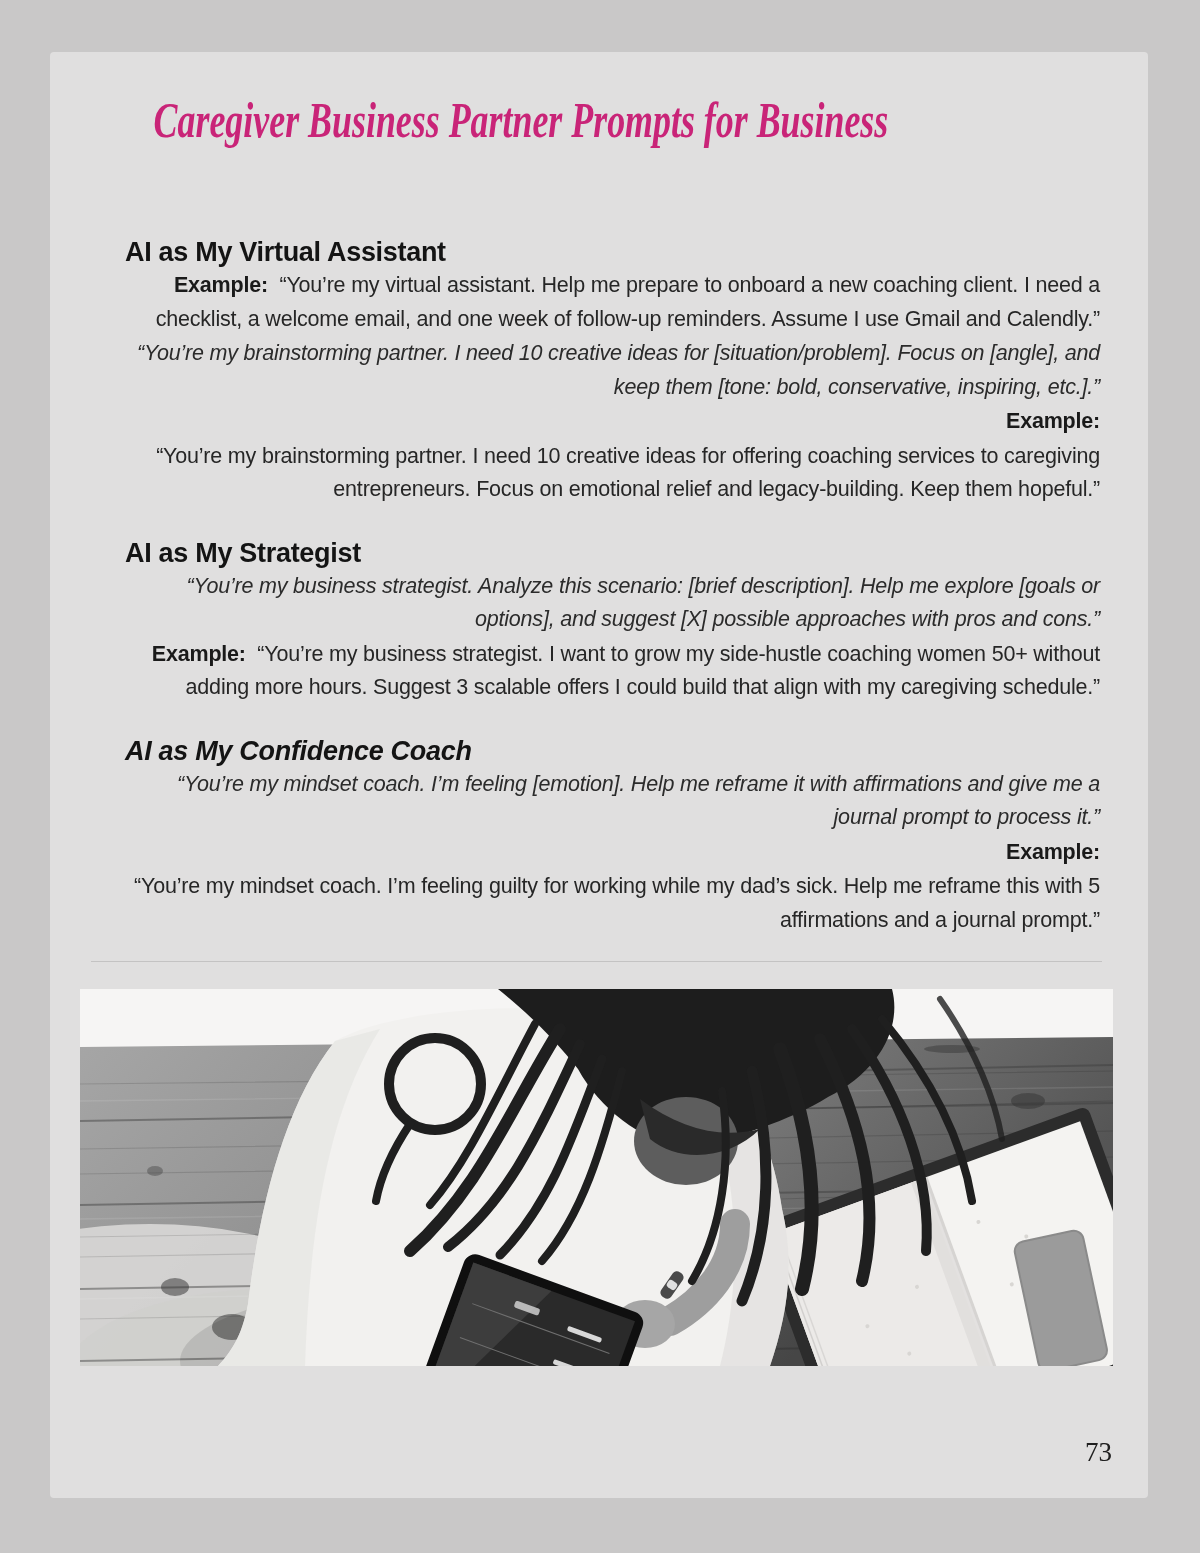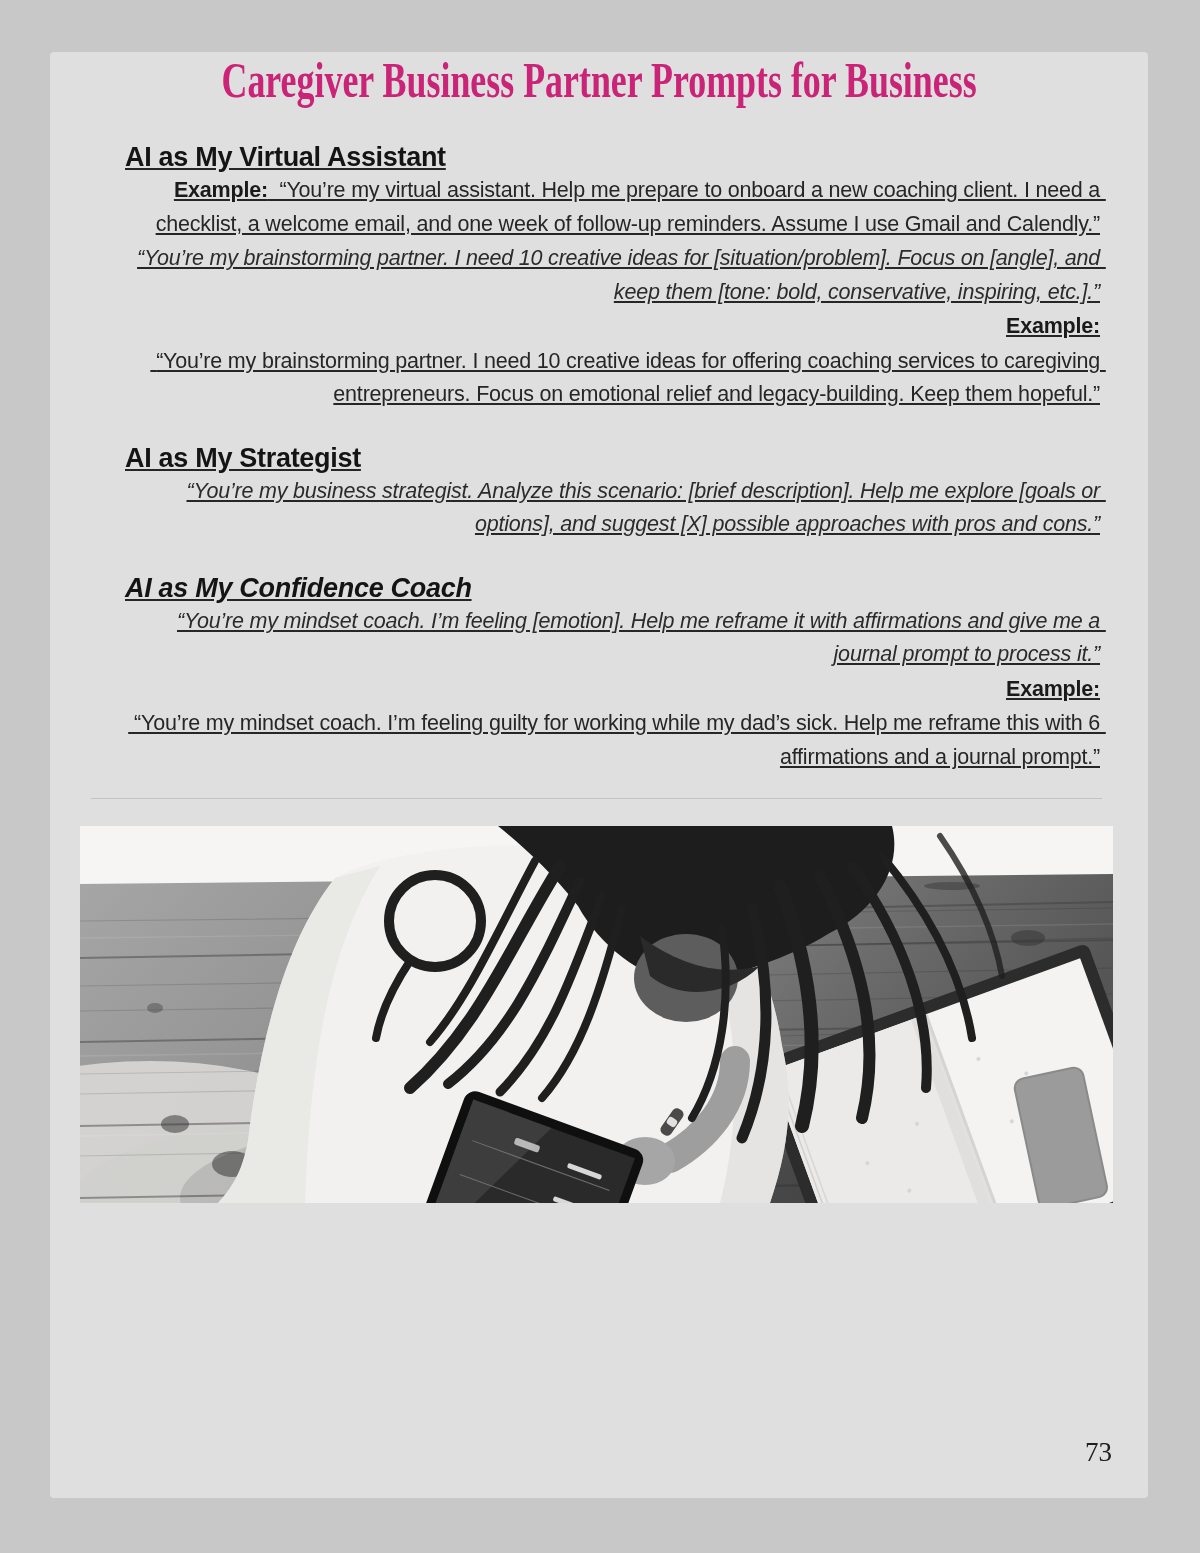--- a/index.html
+++ b/index.html
@@ -10,32 +10,32 @@
     overflow:hidden;
     position:relative;
   }
   .page-card{
     position:absolute;left:50px;top:52px;
     width:1098px;height:1446px;
     background:#e0dfdf;
     border-radius:4px;
     overflow:hidden;
   }
-  .title-row{width:100%;text-align:center;height:56px;}
+  .title-row{width:100%;text-align:left;margin-top:40px;height:56px;font-style:italic;}
   .page-title{
     display:inline-block;
     font-family:"Liberation Serif",serif;
     font-weight:bold;
     font-size:46px;
     color:#c92478;
     transform:scale(0.78,1.08);
     transform-origin:center top;
     white-space:nowrap;
   }
-  .text-col{margin:33px 48px 0 75px;width:975px;color:#262626;text-decoration:underline;}
+  .text-col{margin:88px 48px 0 75px;width:975px;color:#262626;}
   .sec h2{
     font-size:27px;line-height:32px;margin:30px 0 0 0;
     font-weight:bold;color:#141414;letter-spacing:-0.3px;
   }
   .sec:first-child h2{margin-top:0;}
   .sec h2.h-italic{font-style:italic;}
   .sec p{
     margin:1px 0 0 0;
     font-size:21.5px;line-height:33.5px;letter-spacing:-0.2px;
     white-space:pre-wrap;
@@ -76,27 +76,28 @@
 
     <div class="sec">
       <p class="it">“You’re my brainstorming partner. I need 10 creative ideas for [situation/problem]. Focus on [angle], and keep them [tone: bold, conservative, inspiring, etc.].”</p>
       <p><b>Example:</b></p>
       <p> “You’re my brainstorming partner. I need 10 creative ideas for offering coaching services to caregiving entrepreneurs. Focus on emotional relief and legacy-building. Keep them hopeful.”</p>
     </div>
 
     <div class="sec">
       <h2>AI as My Strategist</h2>
       <p class="it">“You’re my business strategist. Analyze this scenario: [brief description]. Help me explore [goals or options], and suggest [X] possible approaches with pros and cons.”</p>
+      <p><b> Example:</b><span>  “You’re my business strategist. I want to grow my side-hustle coaching women 50+ without adding more hours. Suggest 3 scalable offers I could build that align with my caregiving schedule.”</span></p>
     </div>
 
     <div class="sec">
       <h2 class="h-italic">AI as My Confidence Coach</h2>
       <p class="it">“You’re my mindset coach. I’m feeling [emotion]. Help me reframe it with affirmations and give me a journal prompt to process it.”</p>
       <p><b>Example:</b></p>
-      <p> “You’re my mindset coach. I’m feeling guilty for working while my dad’s sick. Help me reframe this with 6 affirmations and a journal prompt.”</p>
+      <p> “You’re my mindset coach. I’m feeling guilty for working while my dad’s sick. Help me reframe this with 5 affirmations and a journal prompt.”</p>
     </div>
 
   </div>
 
   <hr class="divider">
 
   <div class="photo-wrap">
     <svg width="1033" height="377" viewBox="0 0 1033 377" xmlns="http://www.w3.org/2000/svg" role="img" aria-label="Black-and-white overhead photo of a woman with long locs in a white top sitting at a wooden surface, holding a tablet, with an open notebook and a phone beside her">
       <defs>
         <linearGradient id="woodGrad" x1="0" y1="0" x2="1" y2="0.3">

